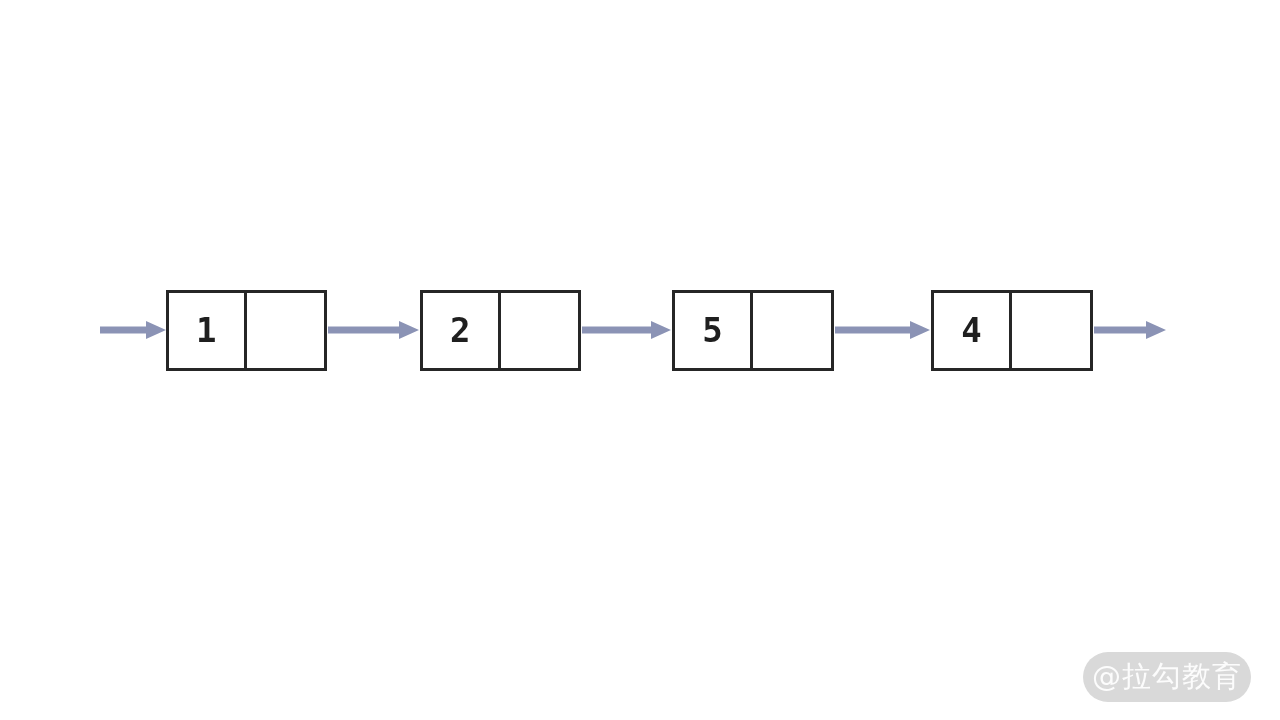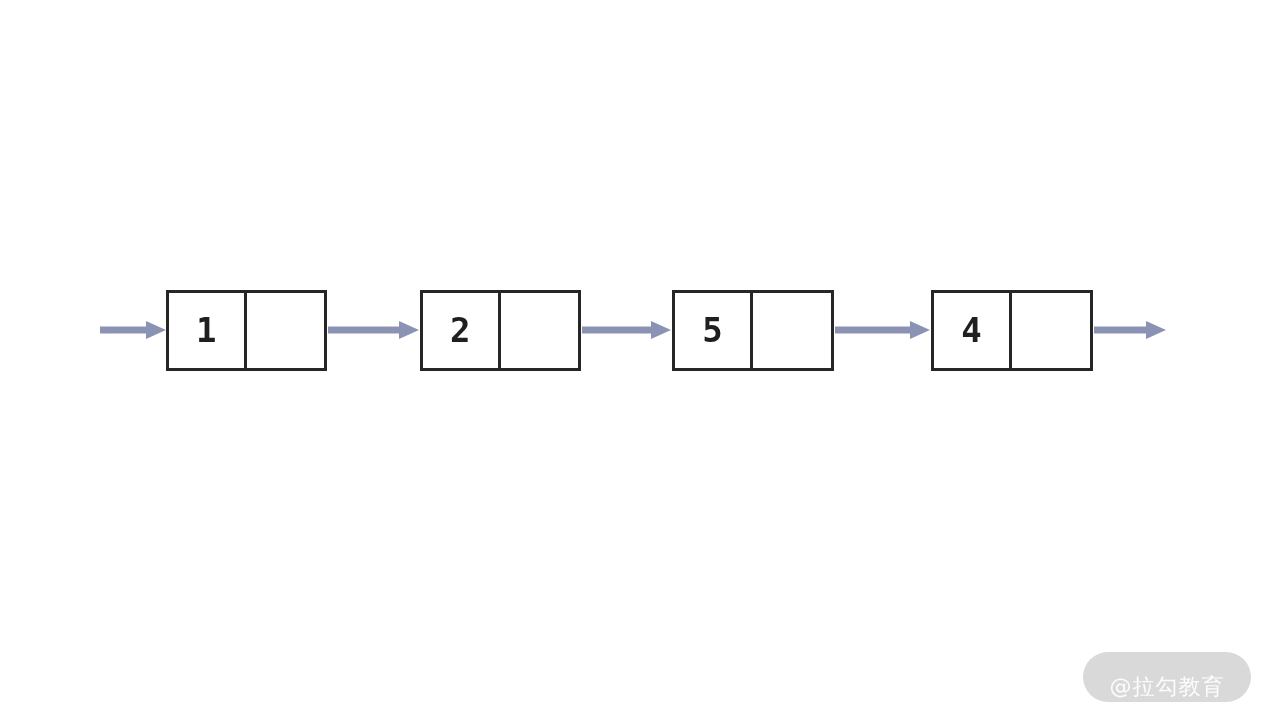--- a/index.html
+++ b/index.html
@@ -41,24 +41,24 @@
     border-right: 3px solid #262626;
     font-family: "DejaVu Sans Mono", "Liberation Mono", monospace;
     font-weight: bold;
     font-size: 34px;
     color: #1f1f1f;
     padding-bottom: 2px;
   }
   .watermark {
     position: absolute;
     display: flex;
-    align-items: flex-end;
+    align-items: center;
     justify-content: center;
     border-radius: 26px;
-    font-size: 22px;
+    font-size: 29px;
     letter-spacing: 1px;
     font-family: "DejaVu Sans", "Liberation Sans", sans-serif;
   }
 </style>
 </head>
 <body>
 
 <div class="stage">
   <svg class="arrow-layer" id="arrow-layer" viewBox="0 0 1280 720" xmlns="http://www.w3.org/2000/svg">
       <polygon points="100,326.5 146,326.5 146,321 166,330 146,339 146,333.5 100,333.5" fill="#8b93b5"></polygon>

